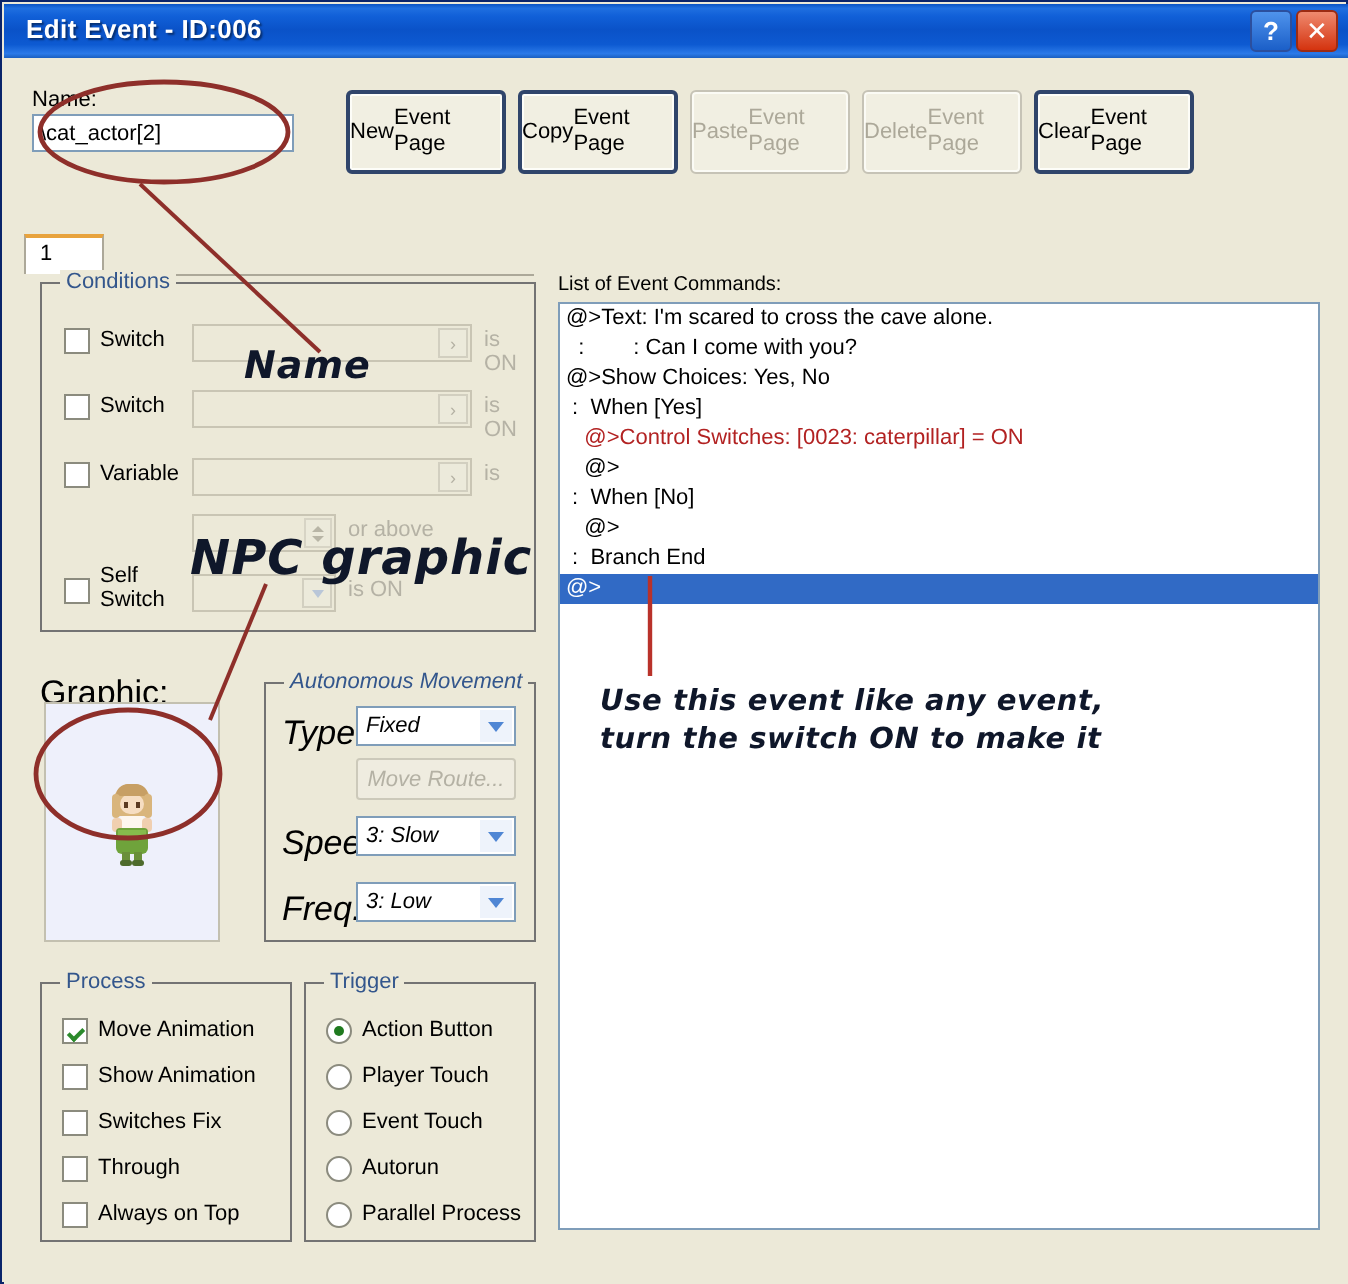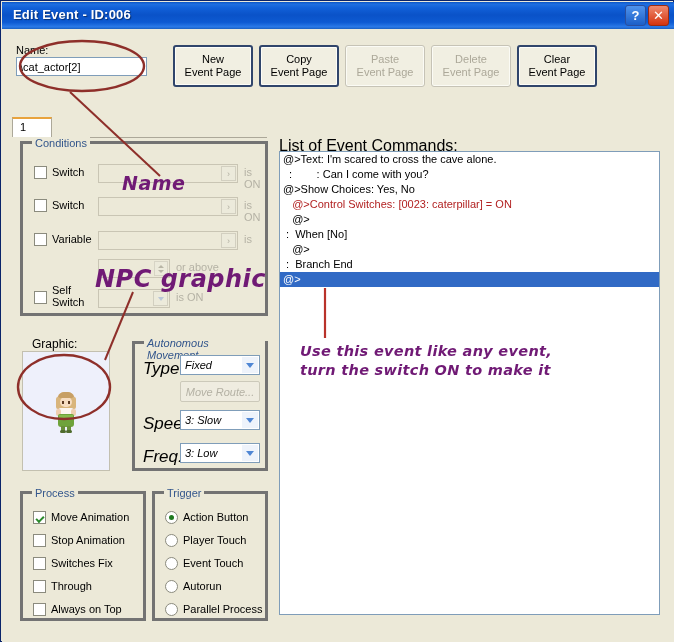--- a/index.html
+++ b/index.html
@@ -54,42 +54,42 @@
     padding:2px 3px;outline:none;
   }
 
   
   .pagebtn{
     position:absolute;top:16px;width:80px;height:42px;
     background:#f1efe2;
     border:1px solid #7b7b6e;border-radius:3px;
     box-shadow:inset 0 0 0 1px #fdfdf8;
     font-size:11px;line-height:13px;color:#000;
-    display:flex;flex-direction:column;align-items:center;justify-content:center;
+    display:flex;align-items:center;justify-content:center;
     box-sizing:border-box;cursor:default;
   }
   .pagebtn.primary{border:2px solid #30456b;}
   .pagebtn.disabled{color:#aca899;border-color:#c6c3b6;box-shadow:inset 0 0 0 1px #fbfbf5;}
   .pb1{left:171px;} .pb2{left:257px;} .pb3{left:343px;} .pb4{left:429px;} .pb5{left:515px;}
 
   
   .tabstrip{position:absolute;left:10px;top:88px;width:255px;height:20px;}
   .tab{
     position:absolute;left:0;top:0;width:40px;height:20px;
     background:#ffffff;border:1px solid #aca899;border-bottom:none;
     box-sizing:border-box;font-size:11px;padding:2px 0 0 7px;
     border-top:2px solid #e8a33d;
   }
   .tab-rest{
     position:absolute;left:40px;top:12px;width:215px;height:8px;
     border-bottom:1px solid #aca899;
   }
 
   
-  .group{position:absolute;border:3px solid #737373;box-sizing:border-box;background:transparent;}
+  .group{position:absolute;border:1px solid #737373;box-sizing:border-box;background:transparent;}
   .group > .g-title{
     position:absolute;top:-7px;left:9px;background:#ece9d8;padding:0 3px;
     font-size:11px;color:#33568c;
   }
 
   
   .conditions{left:18px;top:112px;width:248px;height:175px;}
 
   .chk{
     position:absolute;width:13px;height:13px;background:#ffffff;
@@ -124,21 +124,21 @@
     position:absolute;right:1px;top:1px;width:14px;height:15px;
     background:#eceadb;border:1px solid #d7d4c5;box-sizing:border-box;
     display:flex;flex-direction:column;align-items:center;justify-content:center;gap:2px;
   }
   .spin i{display:block;width:0;height:0;border-left:3px solid transparent;border-right:3px solid transparent;}
   .spin i.up{border-bottom:3px solid #b8b5a6;}
   .spin i.dn{border-top:3px solid #b8b5a6;}
   .dim{color:#b5b2a5;}
 
   
-  .graphic-label{position:absolute;left:30px;top:308px;font-size:12px;}
+  .graphic-label{position:absolute;left:18px;top:308px;font-size:17px;}
   .graphic-box{
     position:absolute;left:20px;top:322px;width:88px;height:120px;
     background:#eef0fb;border:1px solid #c3c0b0;box-sizing:border-box;
   }
 
   
   .sprite{position:absolute;left:50%;top:50%;transform:translate(-50%,-50%);width:32px;height:46px;}
   .sprite div{position:absolute;}
 
   
@@ -170,37 +170,37 @@
   .radio{
     position:absolute;width:13px;height:13px;border-radius:50%;
     background:#ffffff;border:1px solid #8b8b7e;box-sizing:border-box;
   }
   .radio.sel:after{
     content:"";position:absolute;left:3px;top:3px;width:5px;height:5px;
     border-radius:50%;background:#1f7a1f;
   }
 
   
-  .loec-label{position:absolute;left:277px;top:108px;font-size:16px;}
+  .loec-label{position:absolute;left:277px;top:108px;font-size:10px;}
   .cmdlist{
     position:absolute;left:277px;top:122px;width:381px;height:464px;
     background:#ffffff;border:1px solid #7f9db9;box-sizing:border-box;
     overflow:hidden;
   }
   .cmdrow{
     position:relative;height:15px;line-height:15px;font-size:11px;
     white-space:pre;padding-left:3px;color:#000;
   }
   .cmdrow.red{color:#b22222;}
   .cmdrow.sel{background:#316ac5;color:#ffffff;}
 
   
   .anno{position:absolute;left:0;top:0;width:674px;height:642px;pointer-events:none;}
   .anno-text{
-    position:absolute;color:#701a75;font-weight:bold;
+    position:absolute;color:#0f172a;font-weight:bold;
     font-family:"DejaVu Sans","Liberation Sans",sans-serif;
     font-style:italic;
   }
   .anno-name{left:122px;top:172px;font-size:19px;letter-spacing:.5px;}
   .anno-npc{left:95px;top:265px;font-size:24px;letter-spacing:.5px;}
   .anno-para{left:300px;top:342px;font-size:14.5px;line-height:19px;letter-spacing:.3px;}
 </style>
 </head>
 <body>
 
@@ -350,21 +350,21 @@
         </div>
       </div>
 
       <div class="group options">
         <div class="g-title">Process</div>
 
         <div class="chk checked" style="left:10px;top:17px;"></div>
         <div class="ctext" style="left:28px;top:17px;">Move Animation</div>
 
         <div class="chk" style="left:10px;top:40px;"></div>
-        <div class="ctext" style="left:28px;top:40px;">Stop Animation</div>
+        <div class="ctext" style="left:28px;top:40px;">Show Animation</div>
 
         <div class="chk" style="left:10px;top:63px;"></div>
         <div class="ctext" style="left:28px;top:63px;">Switches Fix</div>
 
         <div class="chk" style="left:10px;top:86px;"></div>
         <div class="ctext" style="left:28px;top:86px;">Through</div>
 
         <div class="chk" style="left:10px;top:109px;"></div>
         <div class="ctext" style="left:28px;top:109px;">Always on Top</div>
       </div>
@@ -386,20 +386,21 @@
 
         <div class="radio" style="left:10px;top:109px;"></div>
         <div class="ctext" style="left:28px;top:109px;">Parallel Process</div>
       </div>
 
       <div class="lbl loec-label">List of Event Commands:</div>
       <div class="cmdlist">
         <div class="cmdrow">@&gt;Text: I'm scared to cross the cave alone.</div>
         <div class="cmdrow">  :        : Can I come with you?</div>
         <div class="cmdrow">@&gt;Show Choices: Yes, No</div>
+        <div class="cmdrow"> :  When [Yes]</div>
         <div class="cmdrow red">   @&gt;Control Switches: [0023: caterpillar] = ON</div>
         <div class="cmdrow">   @&gt;</div>
         <div class="cmdrow"> :  When [No]</div>
         <div class="cmdrow">   @&gt;</div>
         <div class="cmdrow"> :  Branch End</div>
         <div class="cmdrow sel">@&gt;</div>
       </div>
 
     </div>
   </div>

